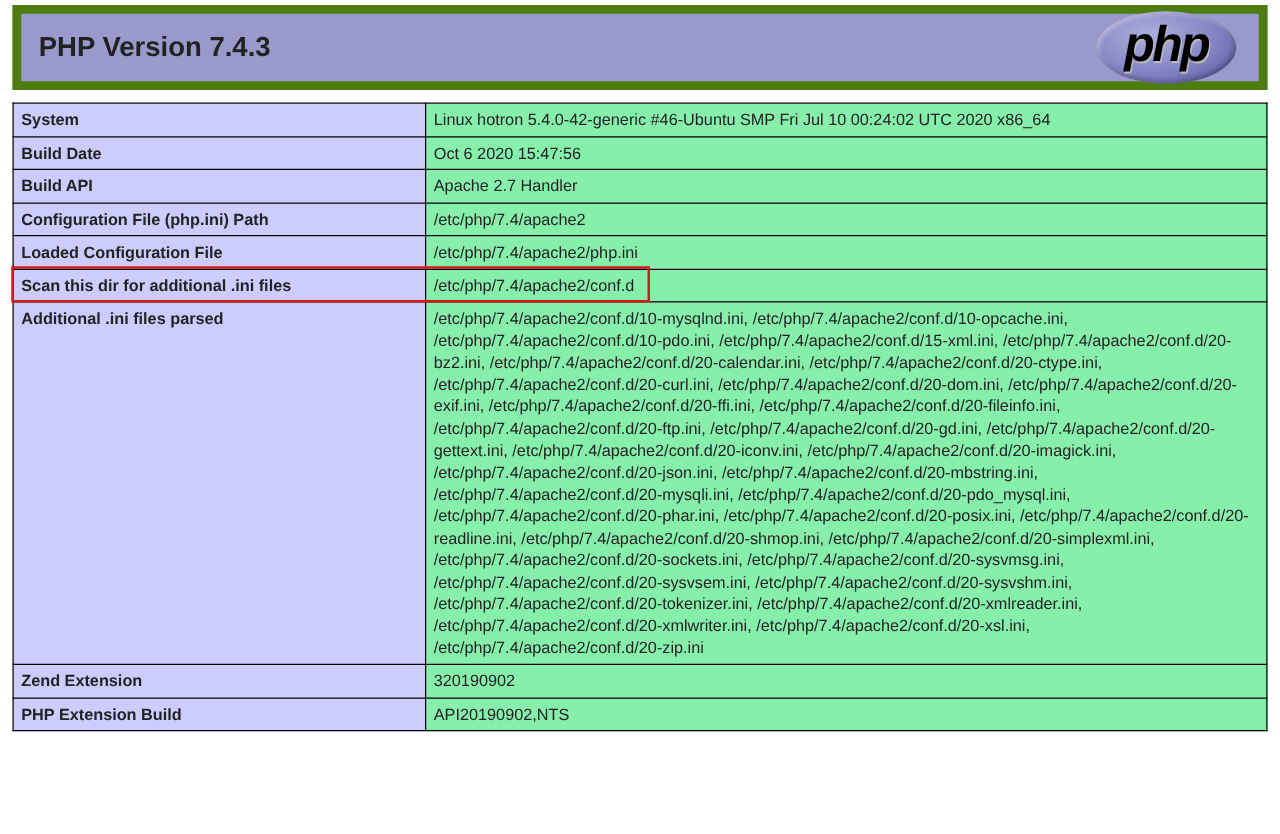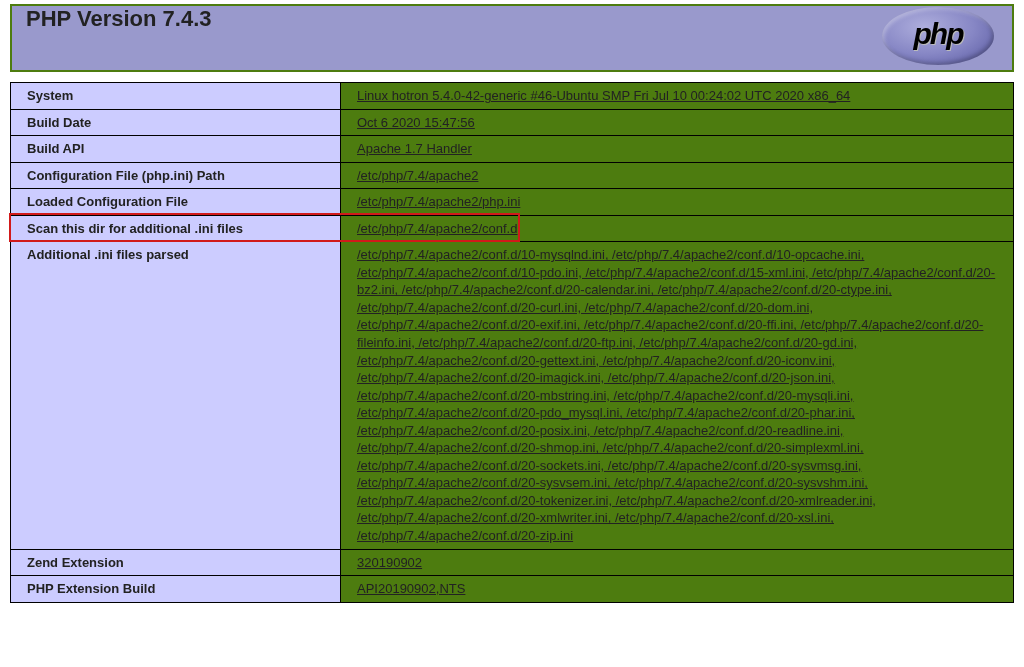--- a/index.html
+++ b/index.html
@@ -10,23 +10,24 @@
     background: #fff;
   }
   .page {
     width: 1024px;
     min-height: 667px;
     padding: 4px 10px 10px 10px;
     background: #fff;
   }
   .header {
     background: #9999cc;
-    border: 2px solid #4d7c0f;
+    border: 7px solid #4d7c0f;
     height: 68px;
     display: flex;
+    align-items: center;
     justify-content: space-between;
     padding: 0 14px;
     margin-bottom: 10px;
   }
   .header h1 {
     font-size: 22px;
     font-weight: bold;
     color: #222;
   }
   .logo-wrap {
@@ -40,52 +41,51 @@
     width: 112px;
     height: 58px;
     border-radius: 50%;
     background: radial-gradient(ellipse at 38% 34%, #aeaedd 0%, #8787c5 50%, #55559e 100%);
     display: flex;
     align-items: center;
     justify-content: center;
     box-shadow: inset -2px -2px 4px rgba(0,0,0,0.25), inset 2px 2px 4px rgba(255,255,255,0.35);
   }
   .logo-text {
-    font-size: 30px;
+    font-size: 40px;
     font-weight: 900;
     font-style: italic;
     letter-spacing: -2px;
     color: #000;
     text-shadow: 1px 1px 0 #bbb;
     transform: translateY(-2px);
   }
   table.info {
     width: 100%;
     border-collapse: collapse;
     border: 1px solid #000;
     table-layout: fixed;
   }
   table.info col.key { width: 330px; }
   table.info td {
     border: 1px solid #000;
-    padding: 4px 16px;
+    padding: 4px 6px;
     vertical-align: top;
     font-size: 13px;
     line-height: 1.35;
   }
   .td-key {
     background: #ccccff;
     font-weight: bold;
     color: #222;
   }
   .td-val {
-    background: #4d7c0f;
+    background: #86efac;
     color: #222;
     word-wrap: break-word;
-    text-decoration: underline;
   }
   .highlight-box {
     pointer-events: none;
     position: absolute;
     border: 2px solid #d11a1a;
   }
 </style>
 </head>
 <body>
 
@@ -110,21 +110,21 @@
     <tr>
           <td class="td-key">System</td>
           <td class="td-val">Linux hotron 5.4.0-42-generic #46-Ubuntu SMP Fri Jul 10 00:24:02 UTC 2020 x86_64</td>
         </tr>
         <tr>
           <td class="td-key">Build Date</td>
           <td class="td-val">Oct 6 2020 15:47:56</td>
         </tr>
         <tr>
           <td class="td-key">Build API</td>
-          <td class="td-val">Apache 1.7 Handler</td>
+          <td class="td-val">Apache 2.7 Handler</td>
         </tr>
         <tr>
           <td class="td-key">Configuration File (php.ini) Path</td>
           <td class="td-val">/etc/php/7.4/apache2</td>
         </tr>
         <tr>
           <td class="td-key">Loaded Configuration File</td>
           <td class="td-val">/etc/php/7.4/apache2/php.ini</td>
         </tr>
         <tr>

